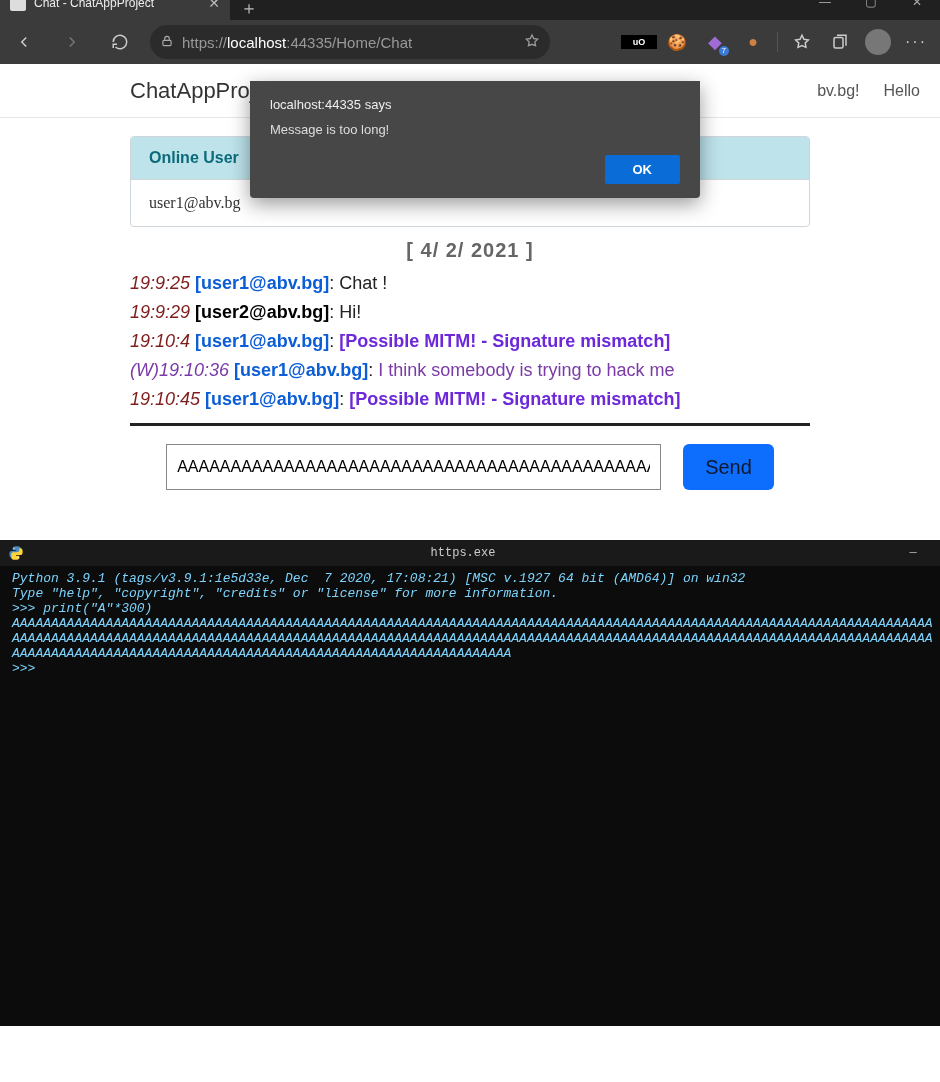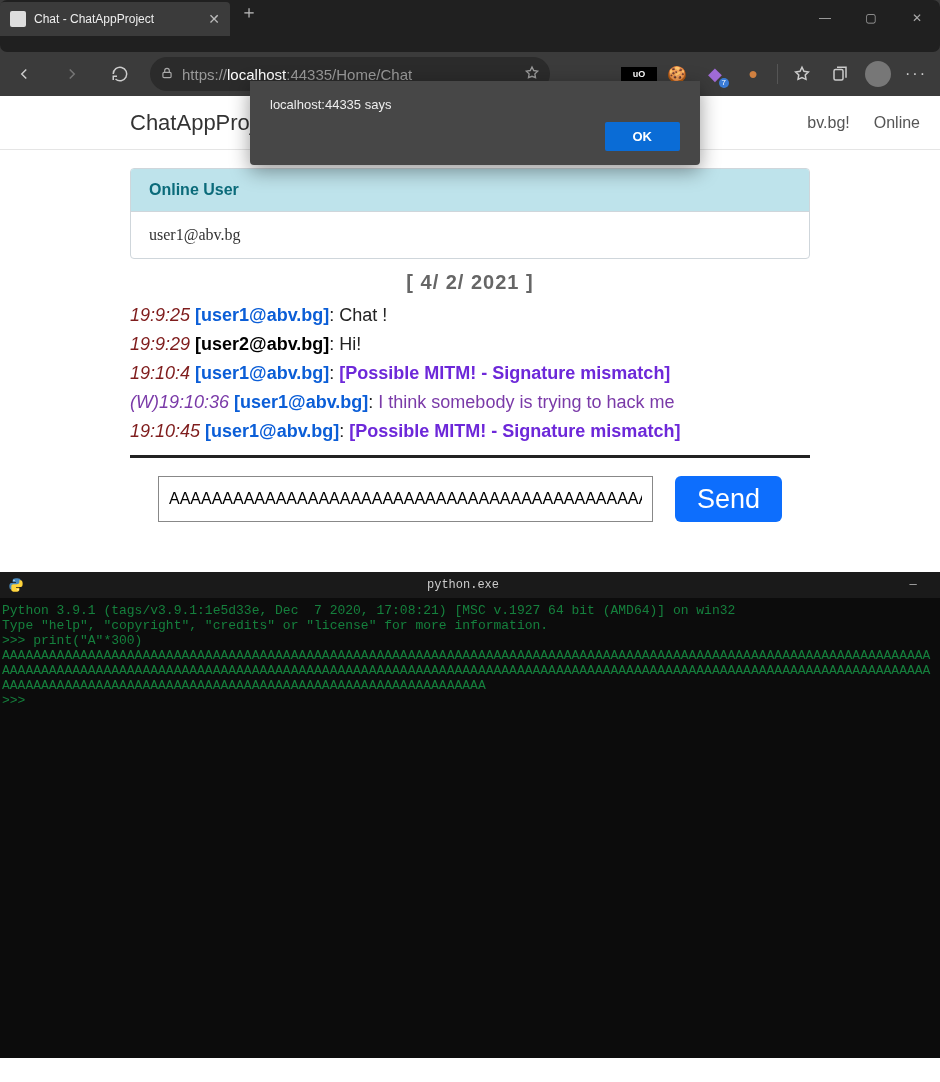--- a/index.html
+++ b/index.html
@@ -1,20 +1,20 @@
 <!DOCTYPE html>
 <html><head>
 <meta charset="utf-8">
 <style>
   * { box-sizing: border-box; margin: 0; padding: 0; }
   body { font-family: "Segoe UI", Arial, sans-serif; background: #fff; width: 940px; height: 1082px; overflow: hidden; }
 
   
   .browser-chrome { background: #3b3b3b; color: #ccc; }
-  .tab-strip { display: flex; align-items: flex-start; height: 52px; background: #202020; border-radius: 7px; }
+  .tab-strip { display: flex; align-items: flex-end; height: 20px; background: #202020; }
   .tab { display: flex; align-items: center; background: #3b3b3b; color: #eee; height: 34px; padding: 0 10px; margin-top: 2px; border-radius: 4px 4px 0 0; width: 230px; font-size: 12px; }
   .tab-favicon { width: 16px; height: 16px; background: #ddd; margin-right: 8px; border-radius: 2px; flex-shrink:0; }
   .tab-title { flex: 1; white-space: nowrap; overflow: hidden; text-overflow: ellipsis; }
   .tab-close { margin-left: 8px; font-size: 14px; color: #bbb; }
   .new-tab { color: #bbb; font-size: 18px; padding: 0 10px; }
   .window-controls { margin-left: auto; display:flex; }
   .win-btn { width: 46px; height: 36px; display:flex; align-items:center; justify-content:center; color:#aaa; font-size:12px; }
 
   .addr-bar { display:flex; align-items:center; height: 44px; background:#3b3b3b; padding: 0 6px; gap: 12px; }
   .nav-btn { width: 36px; height: 36px; display:flex; align-items:center; justify-content:center; color:#ccc; border-radius:4px; }
@@ -52,38 +52,38 @@
   .user-blue { color:#0b5ed7; font-weight:bold; }
   .user-black { color:#000; font-weight:bold; }
   .err { color:#6d28d9; font-weight:bold; }
   .body-purple { color:#7a3aa8; }
   .body-plain { color:#222; }
 
   .messages-sep { border:0; border-top:3px solid #222; margin:10px 0 18px; }
 
   .send-row { display:flex; gap:22px; align-items:stretch; justify-content:center; margin-bottom:30px;}
   .msg-input { width:495px; height:46px; border:1px solid #888; font-size:16px; padding:0 10px; font-family:inherit; overflow:hidden; white-space:nowrap; }
-  .send-btn { background:#0d6efd; color:#ffffff; border:none; border-radius:6px; font-size:27px; padding:0 22px; height:46px; cursor:pointer; }
+  .send-btn { background:#0d6efd; color:#0f172a; border:none; border-radius:6px; font-size:20px; padding:0 22px; height:46px; cursor:pointer; }
 
   
   .alert-modal { position:absolute; top:81px; left:250px; width:450px; background:#474747; color:#eee; border-radius:0 0 4px 4px; box-shadow:0 6px 20px rgba(0,0,0,.4); padding:16px 20px 14px; z-index:100; font-size:14px;}
   .alert-title { font-weight:normal; margin-bottom:10px; font-size:13px;}
   .alert-body { font-size:13px; color:#ddd; margin-bottom:18px;}
   .alert-actions { display:flex; justify-content:flex-end; }
   .alert-ok { background:#0a6cd6; color:#fff; border:none; padding:7px 28px; font-size:13px; border-radius:2px; cursor:pointer; font-weight:bold;}
 
   
   .term-window { margin-top: 50px; background:#0c0c0c; color:#ccc; font-family: Consolas, "Courier New", monospace; font-size:13px; line-height:1.15; }
   .term-titlebar { background:#1a1a1a; color:#ccc; height:26px; display:flex; align-items:center; padding:0 8px; font-size:12px;}
   .term-icon { width:16px; height:16px; margin-right:8px; display:inline-block; }
   .term-icon-img { width:16px; height:16px; }
   .term-title { flex:1; text-align:center; color:#ccc; }
   .term-ctrl { margin-left:auto; display:flex; gap:0;}
   .term-ctrl span { width:38px; text-align:center; color:#aaa; }
-  .term-body { padding:6px 4px 10px 2px; min-height:460px; white-space:pre-wrap; word-break:break-all; color:#15803d;}
+  .term-body { padding:6px 4px 10px 12px; min-height:460px; white-space:pre-wrap; word-break:break-all; color:#7dd3fc;font-style:italic;}
   .term-body .line { display:block; }
 </style>
 </head>
 <body>
 
 <div class="browser-chrome">
   <div class="tab-strip">
     <div class="tab">
       <span class="tab-favicon"></span>
       <span class="tab-title">Chat - ChatAppProject</span>
@@ -156,31 +156,32 @@
       <div class="ext-icon">
           <div class="avatar"></div>
         </div>
       <div class="ext-icon" style="color:#ccc;letter-spacing:2px;">···</div>
     </div>
   </div>
 </div>
 
 <div class="alert-modal">
   <div class="alert-title">localhost:44335 says</div>
+  <div class="alert-body">Message is too long!</div>
   <div class="alert-actions">
     <button class="alert-ok">OK</button>
   </div>
 </div>
 
 <div class="page">
   <div class="top-nav">
     <span class="brand">ChatAppProje</span>
     <div class="top-nav-right">
       <span>bv.bg!</span>
-      <span>Online</span>
+      <span>Hello</span>
     </div>
   </div>
 
   <div class="container">
     <div class="panel">
       <div class="panel-header">Online User</div>
       <div class="panel-body">
         <div>user1@abv.bg</div>
       </div>
     </div>
@@ -207,19 +208,19 @@
 <div class="term-window">
   <div class="term-titlebar">
     <span class="term-icon">
       <svg class="term-icon-img" viewBox="0 0 24 24">
           <path fill="#4b8bbe" d="M12 2c-3 0-5 1-5 3v3h5v1H5c-2 0-3 2-3 5s1 5 3 5h2v-3c0-2 2-3 4-3h5c2 0 3-1 3-3V5c0-2-2-3-5-3h-2z"></path>
           <circle cx="9" cy="5" r="1" fill="#fff"></circle>
           <path fill="#ffd43b" d="M12 22c3 0 5-1 5-3v-3h-5v-1h7c2 0 3-2 3-5s-1-5-3-5h-2v3c0 2-2 3-4 3H8c-2 0-3 1-3 3v5c0 2 2 3 5 3h2z"></path>
           <circle cx="15" cy="19" r="1" fill="#fff"></circle>
         </svg>
     </span>
-    <span class="term-title">python.exe</span>
+    <span class="term-title">https.exe</span>
     <div class="term-ctrl">
       <span>―</span>
     </div>
   </div>
   <div class="term-body" id="term-body"><span class="line"></span><span class="line">Python 3.9.1 (tags/v3.9.1:1e5d33e, Dec  7 2020, 17:08:21) [MSC v.1927 64 bit (AMD64)] on win32</span><span class="line">Type "help", "copyright", "credits" or "license" for more information.</span><span class="line">&gt;&gt;&gt; print("A"*300)</span><span class="line">AAAAAAAAAAAAAAAAAAAAAAAAAAAAAAAAAAAAAAAAAAAAAAAAAAAAAAAAAAAAAAAAAAAAAAAAAAAAAAAAAAAAAAAAAAAAAAAAAAAAAAAAAAAAAAAAAAAAAAAAAAAAAAAAAAAAAAAAAAAAAAAAAAAAAAAAAAAAAAAAAAAAAAAAAAAAAAAAAAAAAAAAAAAAAAAAAAAAAAAAAAAAAAAAAAAAAAAAAAAAAAAAAAAAAAAAAAAAAAAAAAAAAAAAAAAAAAAAAAAAAAAAAAAAAAAAAAAAAAAAAAAAAAAAAAAAAAAAAAAA</span><span class="line">&gt;&gt;&gt; </span></div>
 </div>
 
 </body></html>

